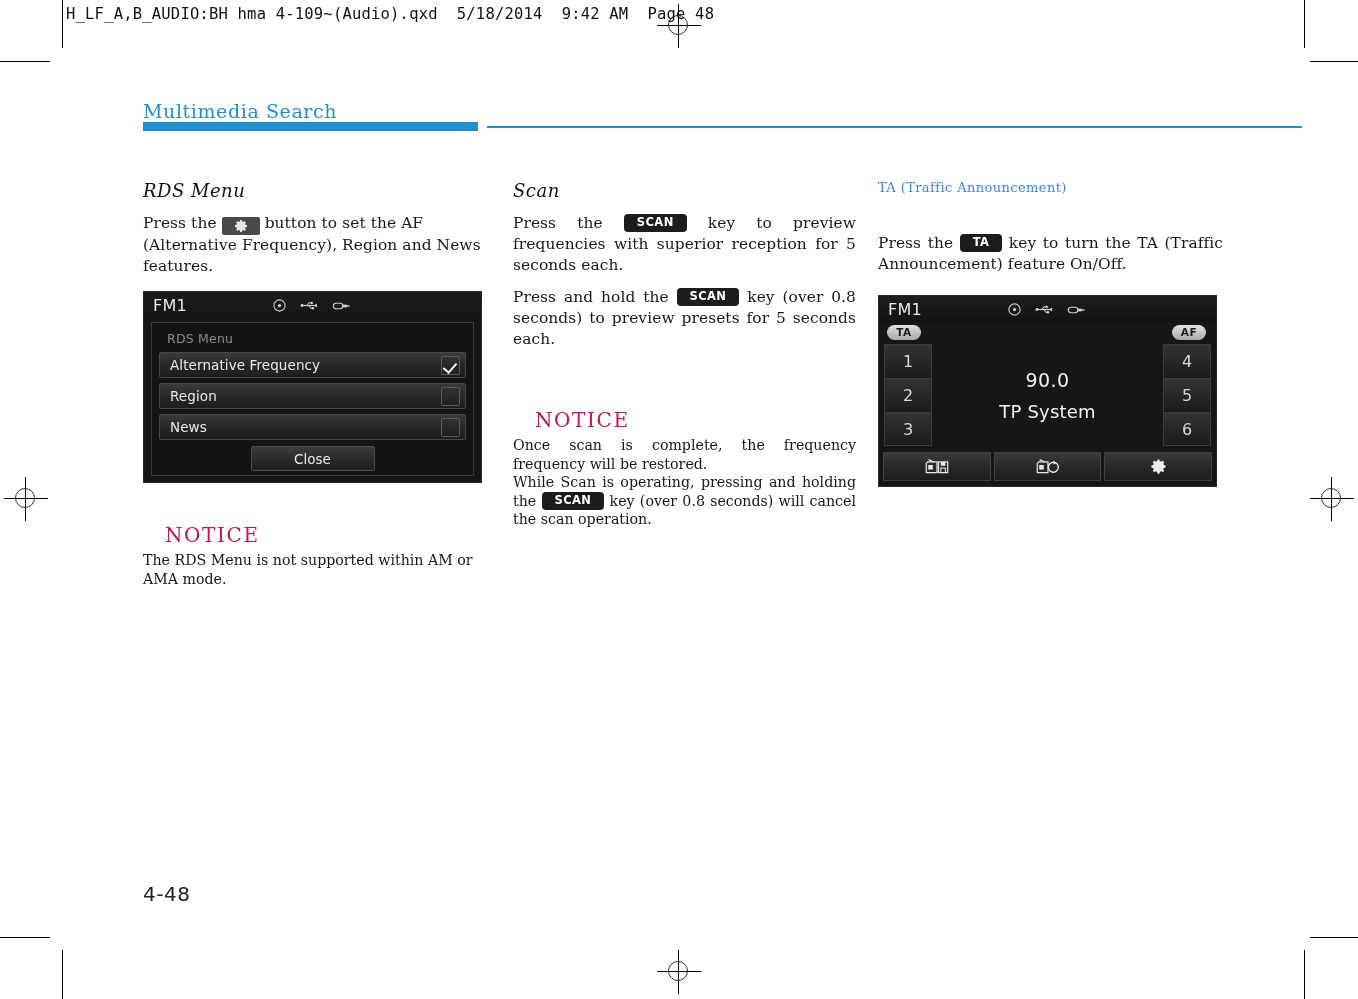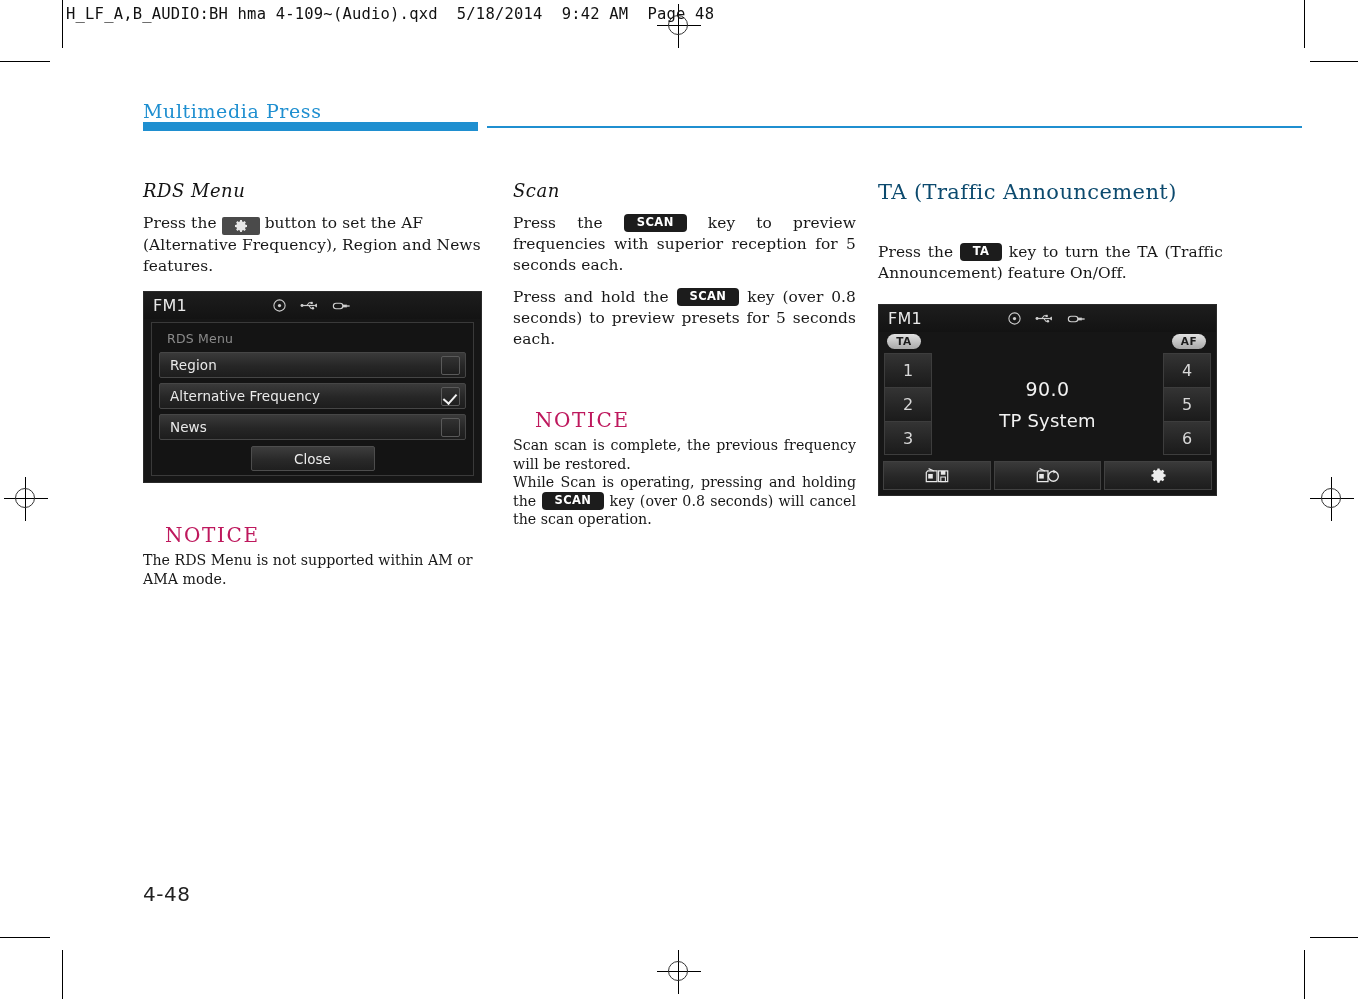--- a/index.html
+++ b/index.html
@@ -98,22 +98,22 @@
   .sec-title {
     font-family: "DejaVu Serif", serif;
     font-style: italic;
     font-size: 18px;
     color: #141414;
     margin: 0 0 12px 0;
     letter-spacing: 0.5px;
   }
   .sec-title-blue {
     font-family: "DejaVu Serif", serif;
-    font-size: 21px;
-    color: #0c4a6e;
+    font-size: 13px;
+    color: #3b82f6;
     font-style: normal;
     margin: 0 0 38px 0;
     letter-spacing: 0.4px;
   }
 
   p.body {
     font-family: "DejaVu Serif", serif;
     font-size: 15.4px;
     line-height: 21px;
     margin: 0 0 11px 0;
@@ -372,21 +372,21 @@
     <div class="rm-circle"></div>
 </div>
 <div class="regmark" style="left:657px; top:950px;">
   <div class="rm-h"></div>
     <div class="rm-v"></div>
     <div class="rm-circle"></div>
 </div>
 
 <div class="file-header">H_LF_A,B_AUDIO:BH hma 4-109~(Audio).qxd  5/18/2014  9:42 AM  Page 48</div>
 
-<div class="running-head">Multimedia Press</div>
+<div class="running-head">Multimedia Search</div>
 <div class="head-bar-thick"></div>
 <div class="head-bar-thin"></div>
 
 <div class="col col-1">
   <div class="sec-title">RDS Menu</div>
 
   <p class="body">
     <span>Press the</span>
     <span class="key-gear">
       <svg width="16" height="16" viewBox="0 0 24 24">
@@ -424,26 +424,26 @@
             <rect x="22" y="6" width="4" height="2" fill="#cfcfcf"></rect>
           </svg>
         </span>
       </div>
     </div>
 
     <div class="rds-panel">
       <div class="rds-caption">RDS Menu</div>
 
       <div class="rds-row">
+        <span class="rds-row-label">Alternative Frequency</span>
+        <span class="rds-check checked"></span>
+      </div>
+      <div class="rds-row">
         <span class="rds-row-label">Region</span>
         <span class="rds-check"></span>
-      </div>
-      <div class="rds-row">
-        <span class="rds-row-label">Alternative Frequency</span>
-        <span class="rds-check checked"></span>
       </div>
       <div class="rds-row">
         <span class="rds-row-label">News</span>
         <span class="rds-check"></span>
       </div>
 
       <div class="rds-close">Close</div>
     </div>
   </div>
 
@@ -463,21 +463,21 @@
   </p>
 
   <p class="body just">
     <span>Press and hold the</span>
     <span class="key">SCAN</span>
     <span>key (over 0.8 seconds) to preview presets for 5 seconds each.</span>
   </p>
 
   <div style="margin-top:58px;">
     <div class="notice-title">NOTICE</div>
-    <p class="notice-body just">Scan scan is complete, the previous frequency will be restored.</p>
+    <p class="notice-body just">Once scan is complete, the frequency frequency will be restored.</p>
     <p class="notice-body just" style="margin-top:0;">
       <span>While Scan is operating, pressing and holding the</span>
       <span class="key">SCAN</span>
       <span>key (over 0.8 seconds) will cancel the scan operation.</span>
     </p>
   </div>
 </div>
 
 <div class="col col-3">
   <div class="sec-title-blue">TA (Traffic Announcement)</div>

